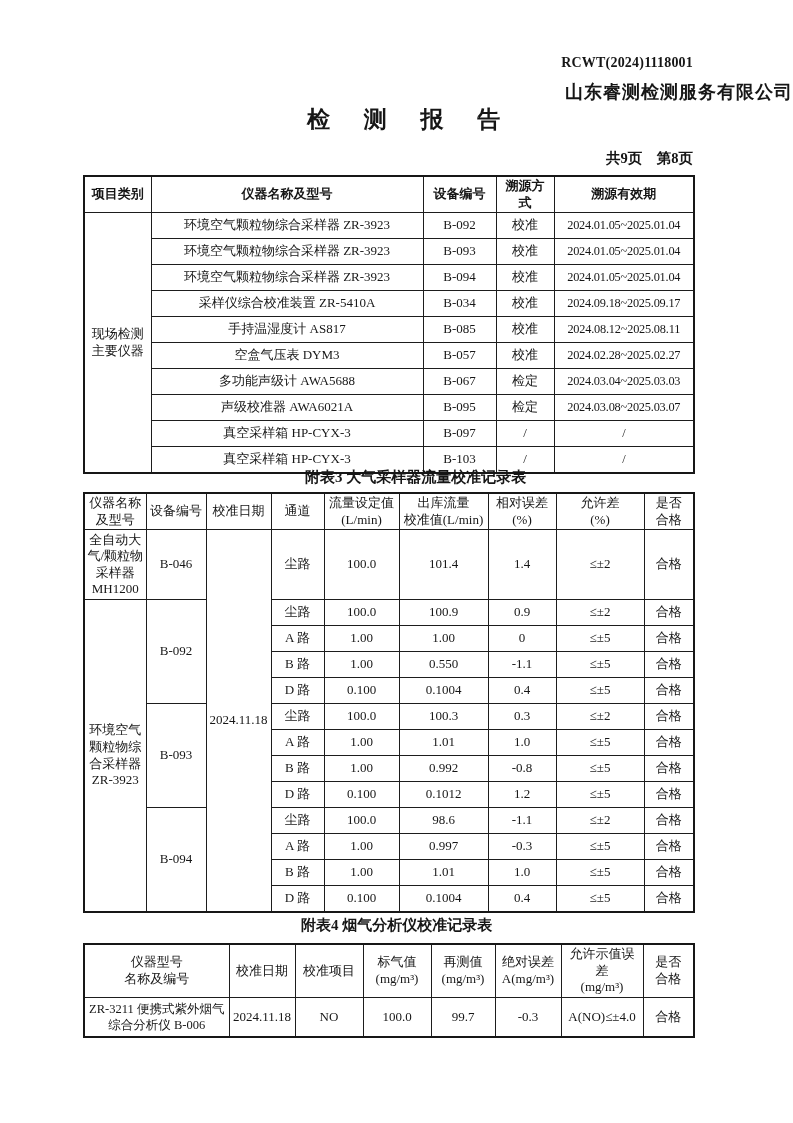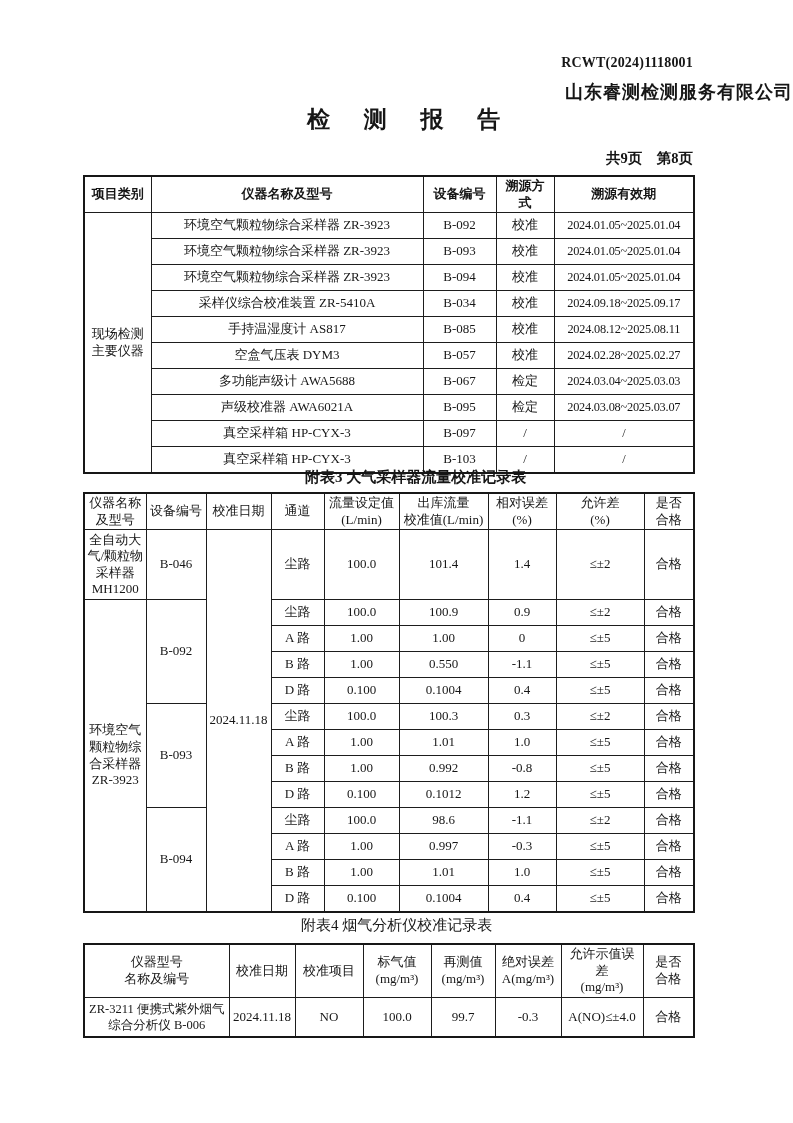--- a/index.html
+++ b/index.html
@@ -14,21 +14,21 @@
     font-size:14px; font-weight:bold; letter-spacing:.2px; }
   .company { top:80px; left:0; width:100%; text-align:right;
     font-size:18px; font-weight:bold; letter-spacing:1px; }
   .doc-title { top:104px; left:14px; width:100%; text-align:center;
     font-size:23px; font-weight:bold; letter-spacing:14px; }
   .cap2-row { top:149px; left:83px; width:610px; height:22px; }
   .cap2 { position:absolute; left:0; width:100%; text-align:center;
     font-size:14.5px; font-weight:bold; }
   .pagination { position:absolute; right:0; top:0; font-size:14.5px; font-weight:bold; }
   .cap3 { top:468px; left:16px; width:100%; text-align:center; font-size:15px; font-weight:bold;padding-left:6px; }
-  .cap4 { top:916px; left:0; width:100%; text-align:center; font-size:15px; font-weight:normal; }
+  .cap4 { top:916px; left:0; width:100%; text-align:center; font-size:15px; font-weight:bold; }
 
   table { border-collapse:collapse; table-layout:fixed; width:610px; }
   td, th { border:1.5px solid #1d1d1d; text-align:center; vertical-align:middle;
     padding:1px 3px; font-size:13px; line-height:1.28; white-space:pre-line;
     overflow:hidden; font-weight:normal; }
   table { border:2px solid #171717; }
   #t2 { top:175px; left:83px; }
   #t2 th { font-weight:bold; }
   #t2 tr { height:26px; }
   #t2 tr.hdr { height:30px; }

